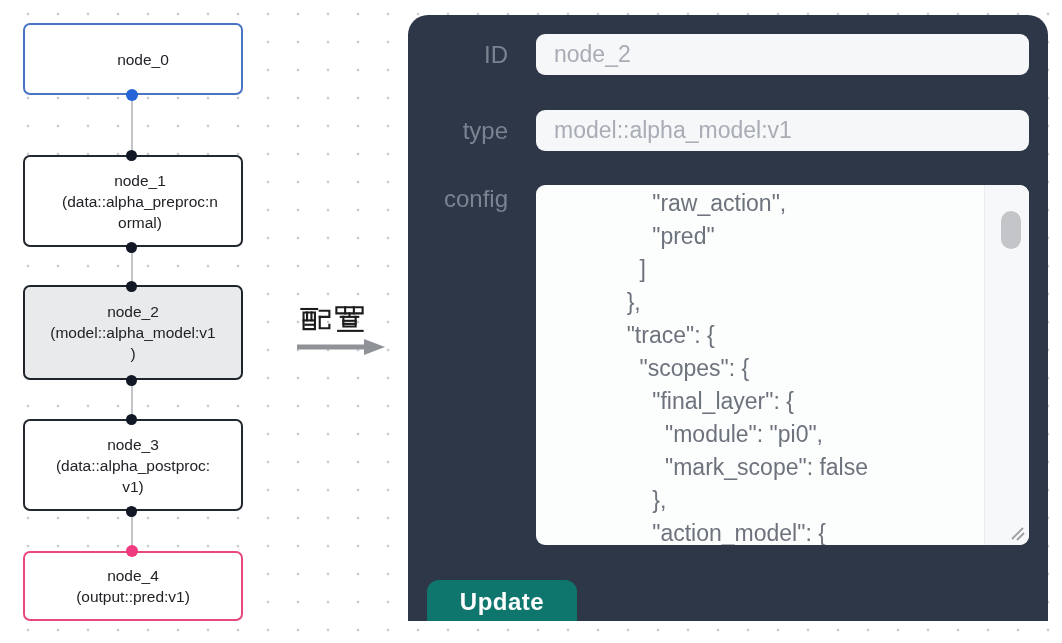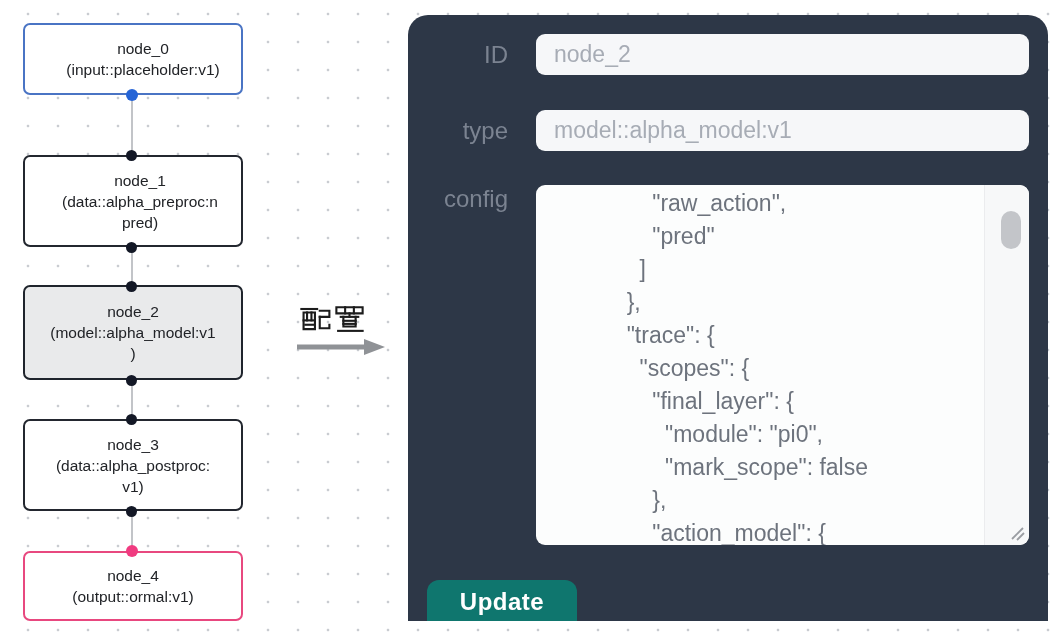--- a/index.html
+++ b/index.html
@@ -91,44 +91,43 @@
 
 <div>
 
   <div class="edge e0"></div>
   <div class="edge e1"></div>
   <div class="edge e2"></div>
   <div class="edge e3"></div>
 
   <div class="node n0">
     <div class="nl">node_0</div>
-    <div class="nl">(input::placeholder:v1)</div>
   </div>
 
   <div class="node n1">
     <div class="nl">node_1</div>
     <div class="nl">(data::alpha_preproc:n</div>
-    <div class="nl">pred)</div>
+    <div class="nl">ormal)</div>
   </div>
 
   <div class="node n2">
     <div class="nl">node_2</div>
     <div class="nl">(model::alpha_model:v1</div>
     <div class="nl">)</div>
   </div>
 
   <div class="node n3">
     <div class="nl">node_3</div>
     <div class="nl">(data::alpha_postproc:</div>
     <div class="nl">v1)</div>
   </div>
 
   <div class="node n4">
     <div class="nl">node_4</div>
-    <div class="nl">(output::ormal:v1)</div>
+    <div class="nl">(output::pred:v1)</div>
   </div>
 
   <div class="handle hblue h0"></div>
   <div class="handle h1"></div>
   <div class="handle h2"></div>
   <div class="handle h3"></div>
   <div class="handle h4"></div>
   <div class="handle h5"></div>
   <div class="handle h6"></div>
   <div class="handle hpink h7"></div>

